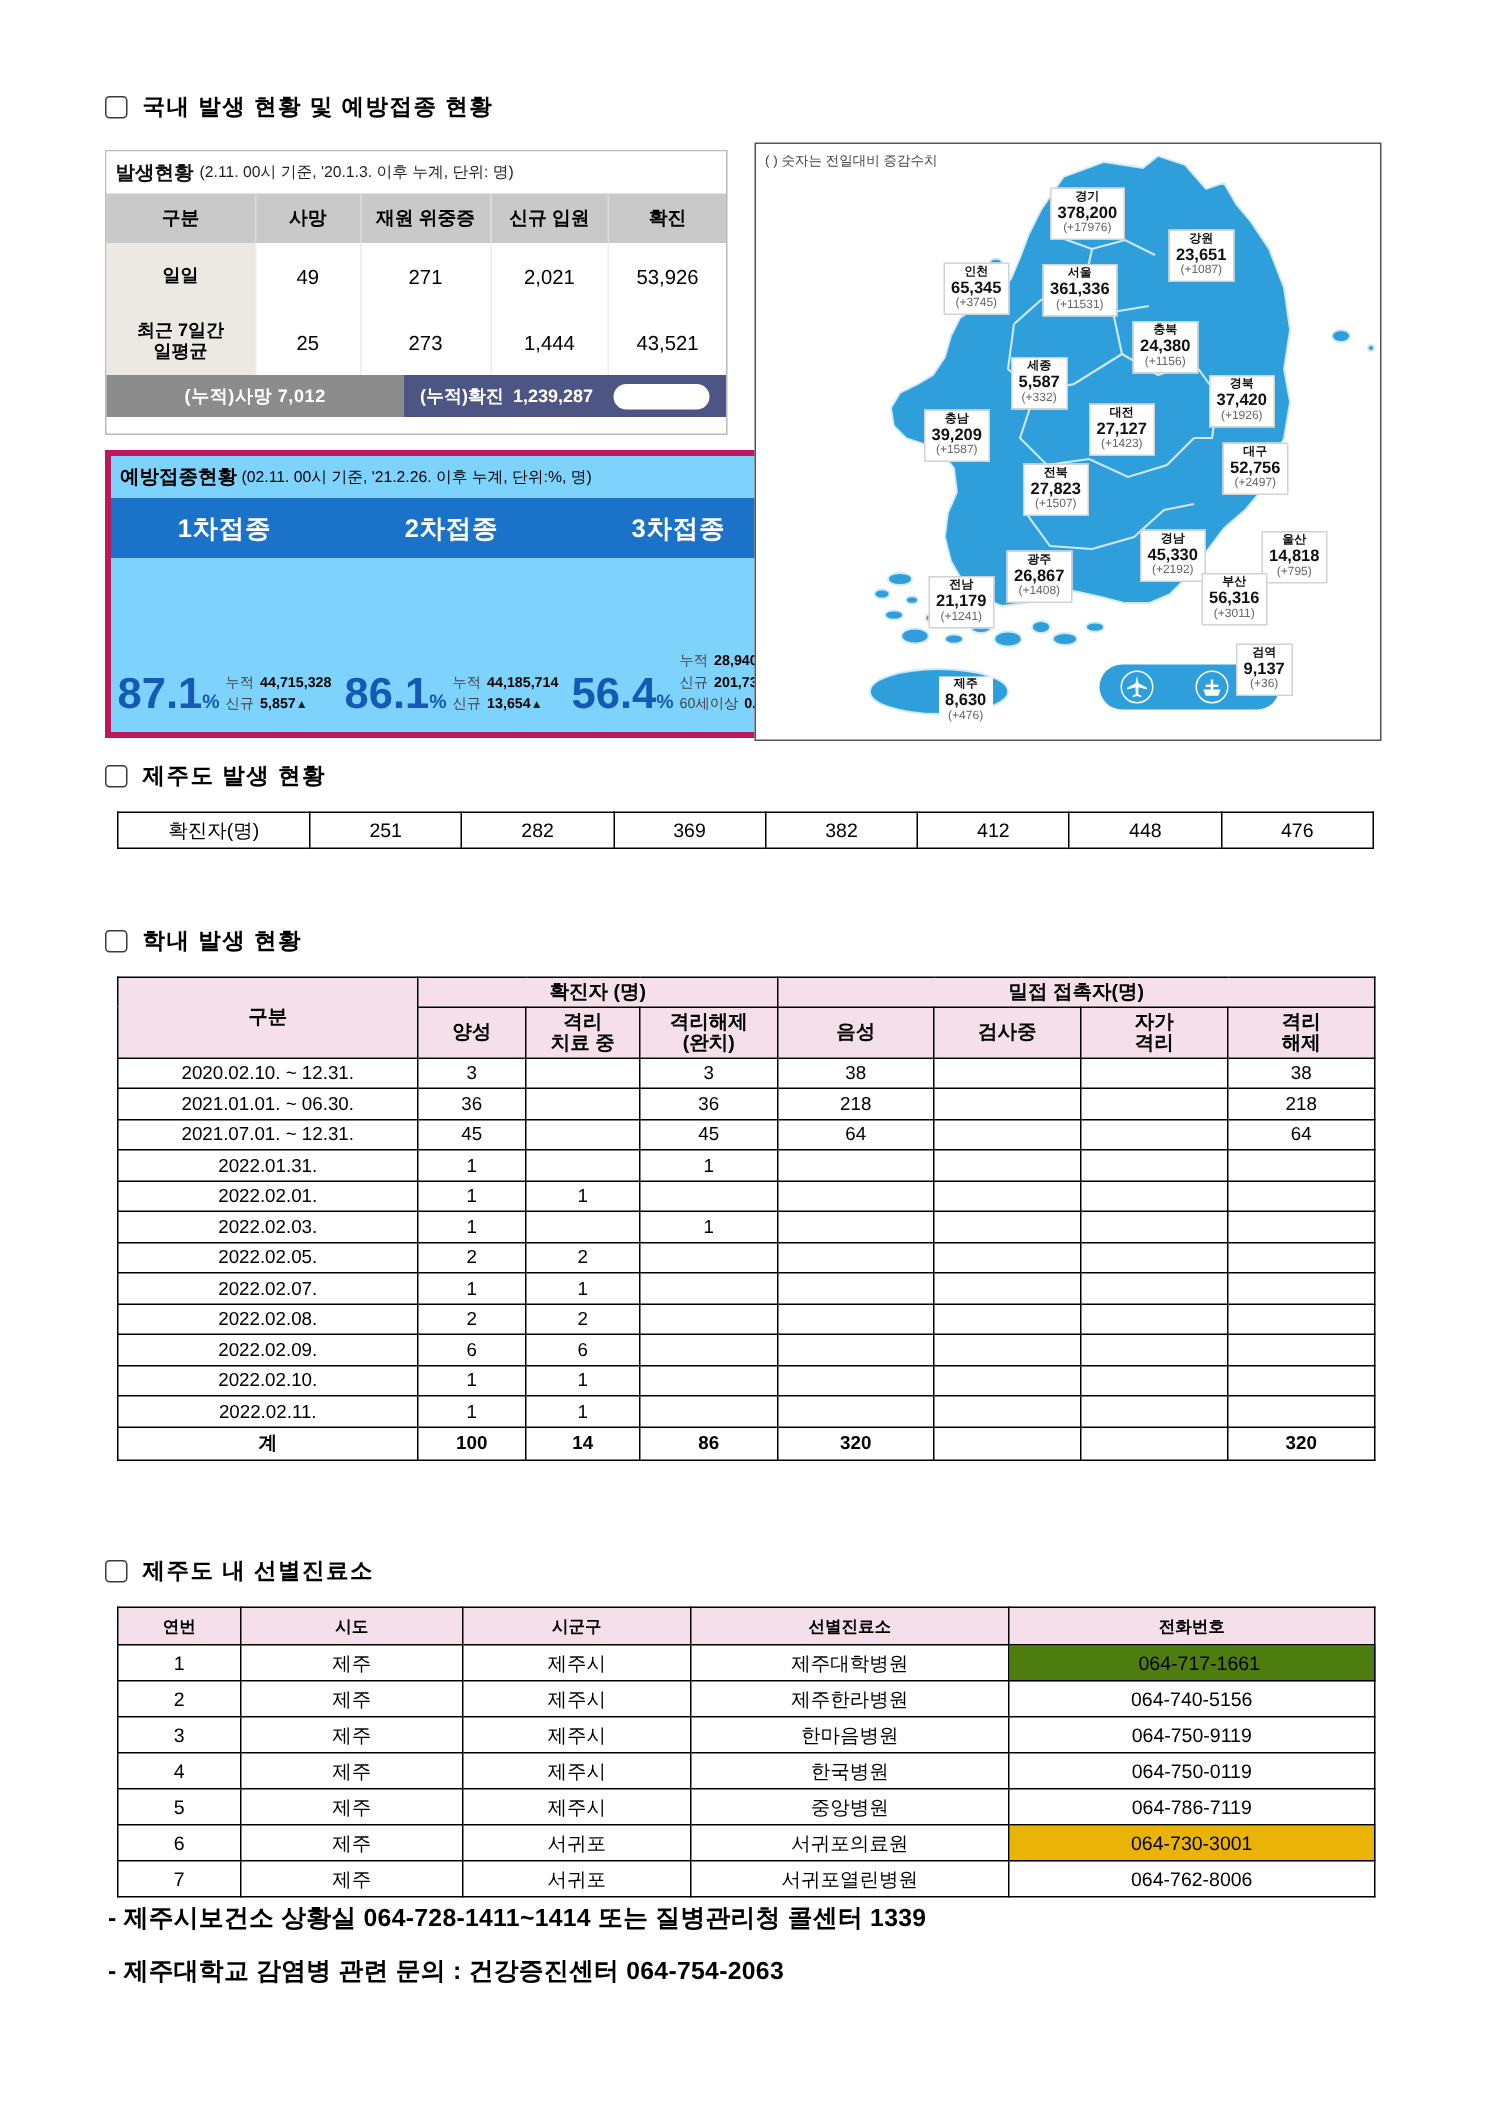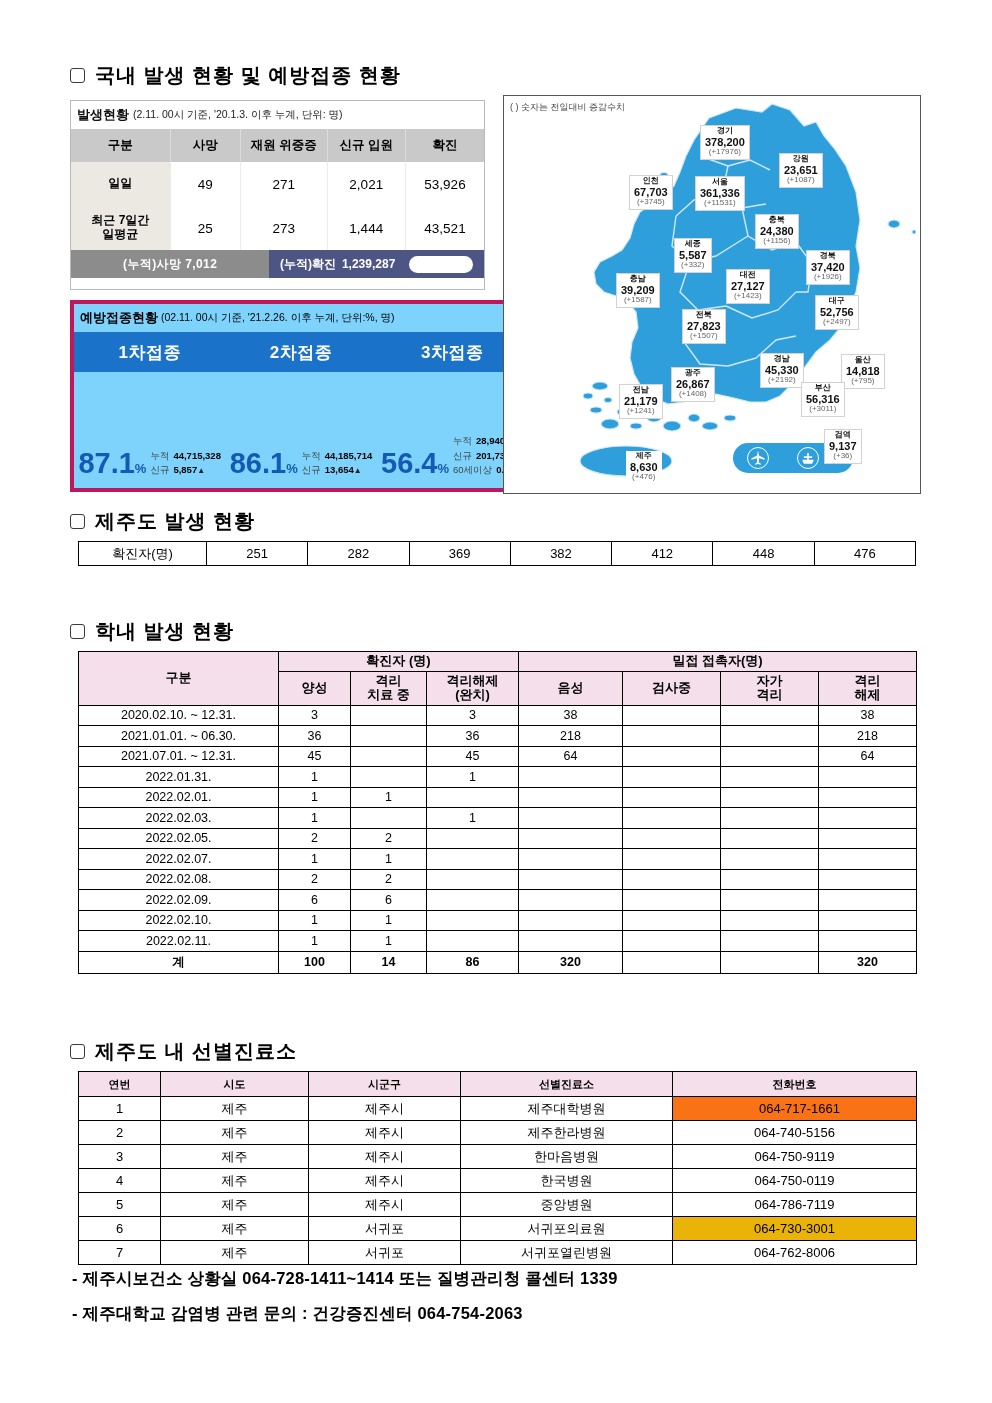--- a/index.html
+++ b/index.html
@@ -12,21 +12,21 @@
     position: relative;
     overflow: hidden;
   }
 
   
   .section-head { display:flex; align-items:center; gap:10px; }
   .chk {
     width:15px; height:15px; border:1.6px solid #3a3a3a; border-radius:3px;
     background:#fff; flex:0 0 auto;
   }
-  .section-title { font-size:20px; font-weight:bold; letter-spacing:1px; }
+  .section-title { font-size:15px; font-weight:bold; letter-spacing:1px; }
 
   
   .abs { position:absolute; }
 
   
   #occur-card {
     left:70px; top:100px; width:415px; height:190px;
     border:1px solid #b9b9b9; background:#fff;
   }
   #occur-cap {
@@ -283,21 +283,21 @@
       <span class="rv">378,200</span>
       <span class="rd">(+17976)</span>
     </div>
   <div class="mlabel" style="left:275px; top:57px;">
       <span class="rn">강원</span>
       <span class="rv">23,651</span>
       <span class="rd">(+1087)</span>
     </div>
   <div class="mlabel" style="left:125px; top:79px;">
       <span class="rn">인천</span>
-      <span class="rv">67,703</span>
+      <span class="rv">65,345</span>
       <span class="rd">(+3745)</span>
     </div>
   <div class="mlabel" style="left:191px; top:80px;">
       <span class="rn">서울</span>
       <span class="rv">361,336</span>
       <span class="rd">(+11531)</span>
     </div>
   <div class="mlabel" style="left:251px; top:118px;">
       <span class="rn">충북</span>
       <span class="rv">24,380</span>
@@ -586,21 +586,21 @@
     <th>선별진료소</th>
     <th>전화번호</th>
   </tr>
   </tbody>
     <tbody id="clinic-body">
       <tr>
         <td style="background: rgb(255, 255, 255);">1</td>
         <td style="background: rgb(255, 255, 255);">제주</td>
         <td style="background: rgb(255, 255, 255);">제주시</td>
         <td style="background: rgb(255, 255, 255);">제주대학병원</td>
-        <td style="background: #f97316; padding-left: 12px;">064-717-1661</td>
+        <td style="background: #4d7c0f; padding-left: 12px;">064-717-1661</td>
       </tr>
       <tr>
         <td style="background: rgb(255, 255, 255);">2</td>
         <td style="background: rgb(255, 255, 255);">제주</td>
         <td style="background: rgb(255, 255, 255);">제주시</td>
         <td style="background: rgb(255, 255, 255);">제주한라병원</td>
         <td style="background: rgb(255, 255, 255);">064-740-5156</td>
       </tr>
       <tr>
         <td style="background: rgb(255, 255, 255);">3</td>

